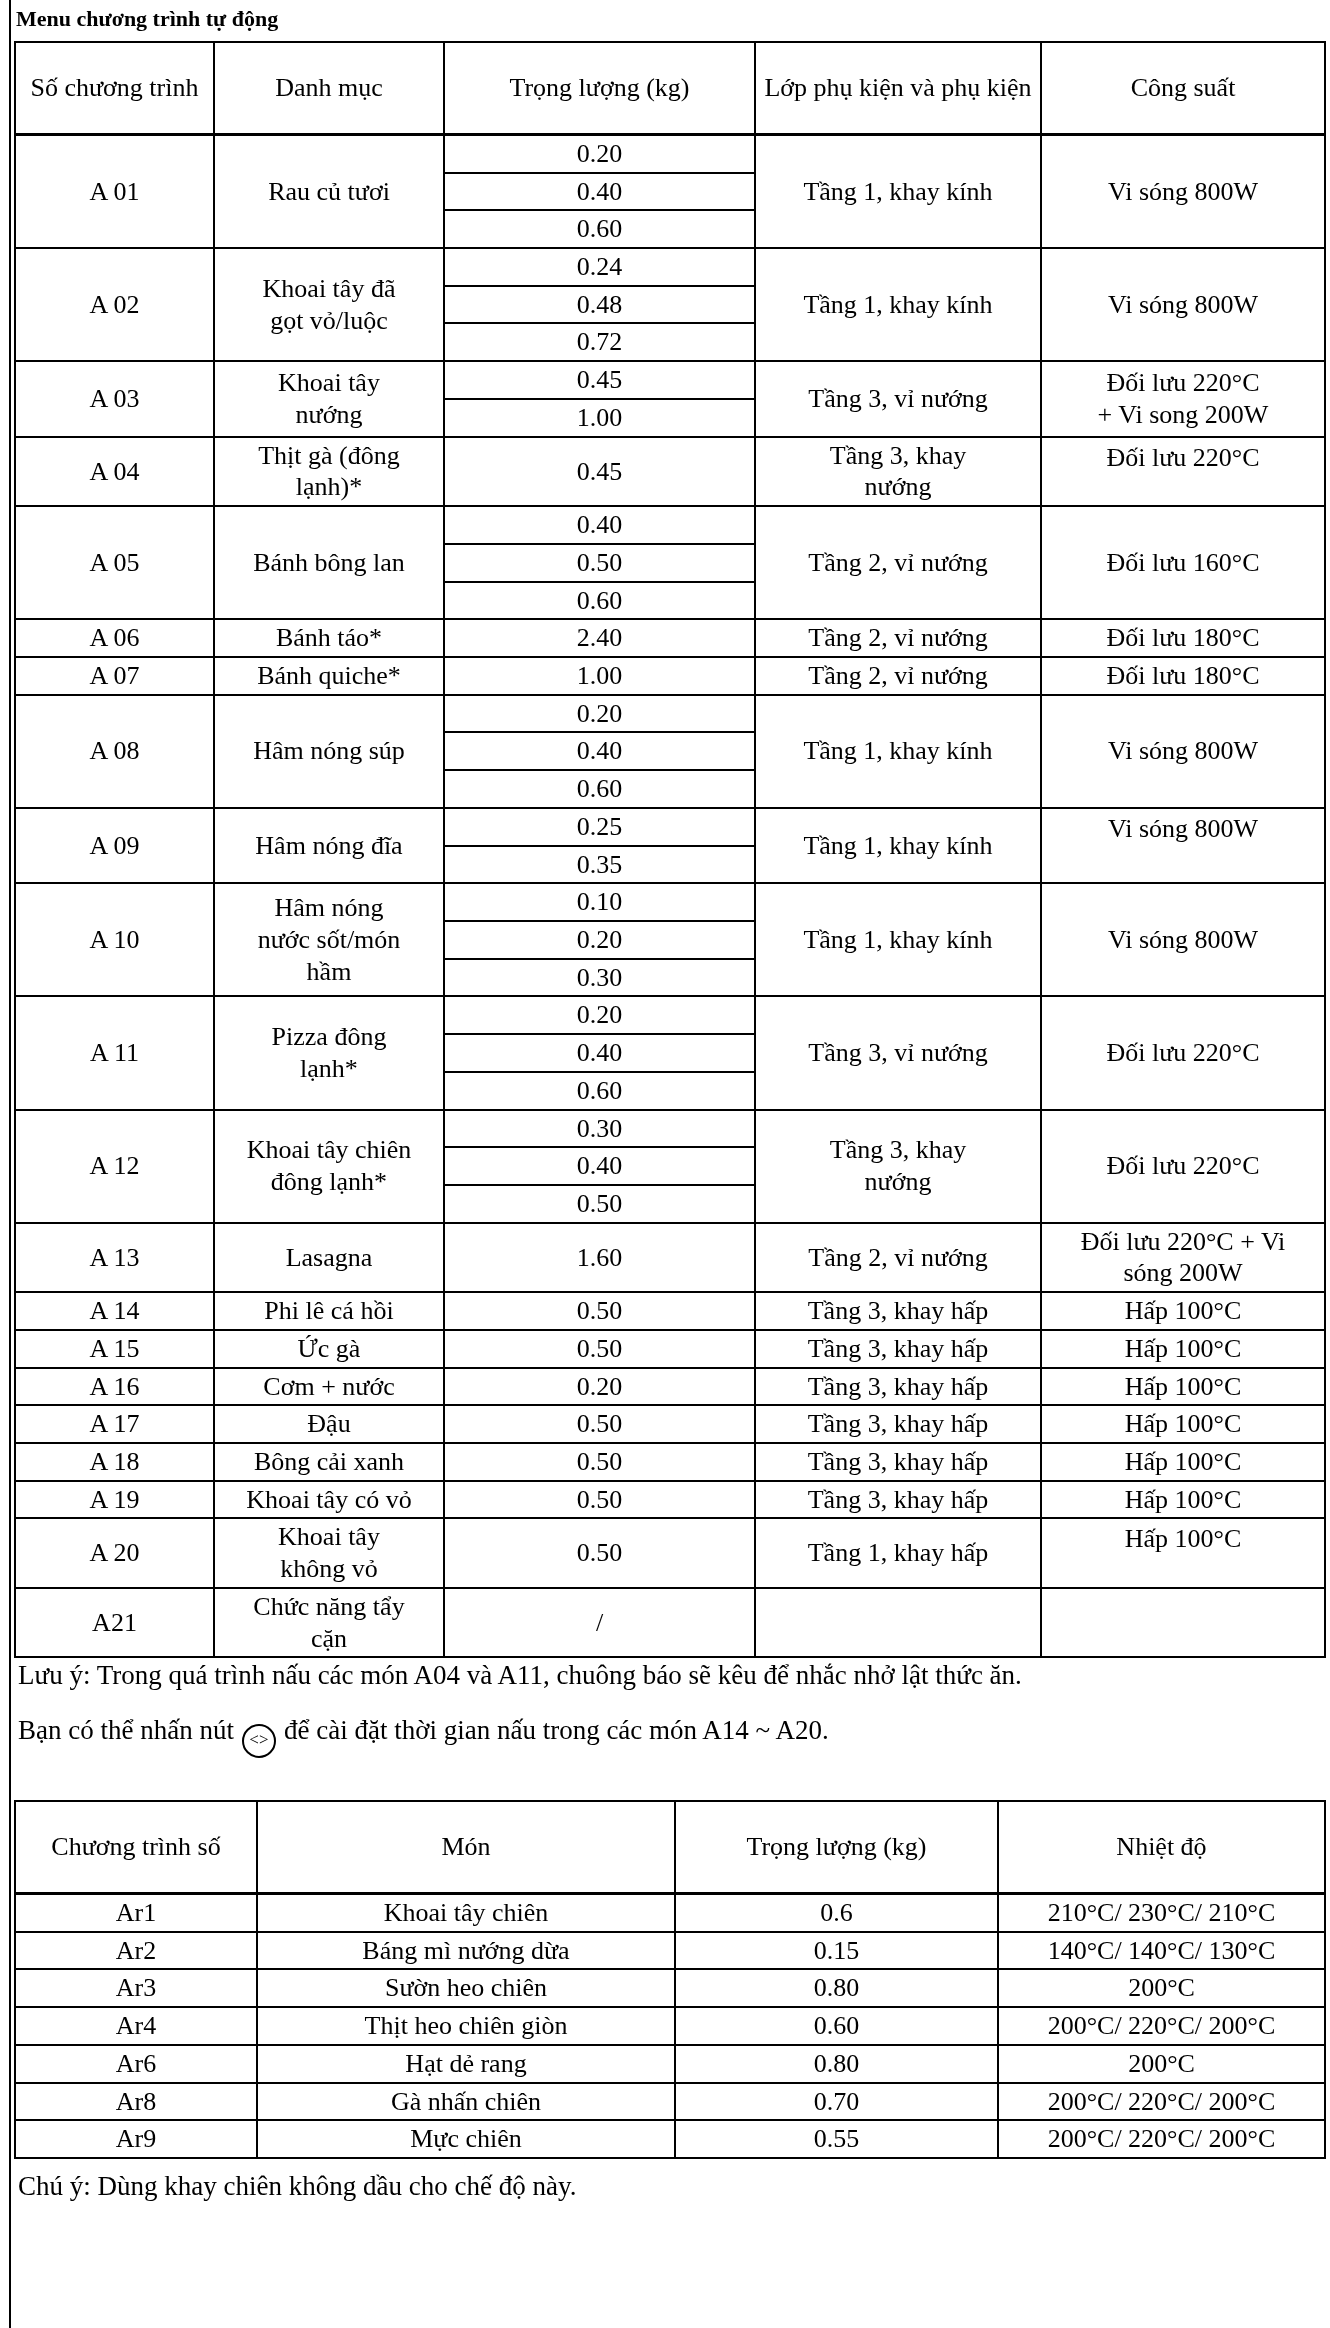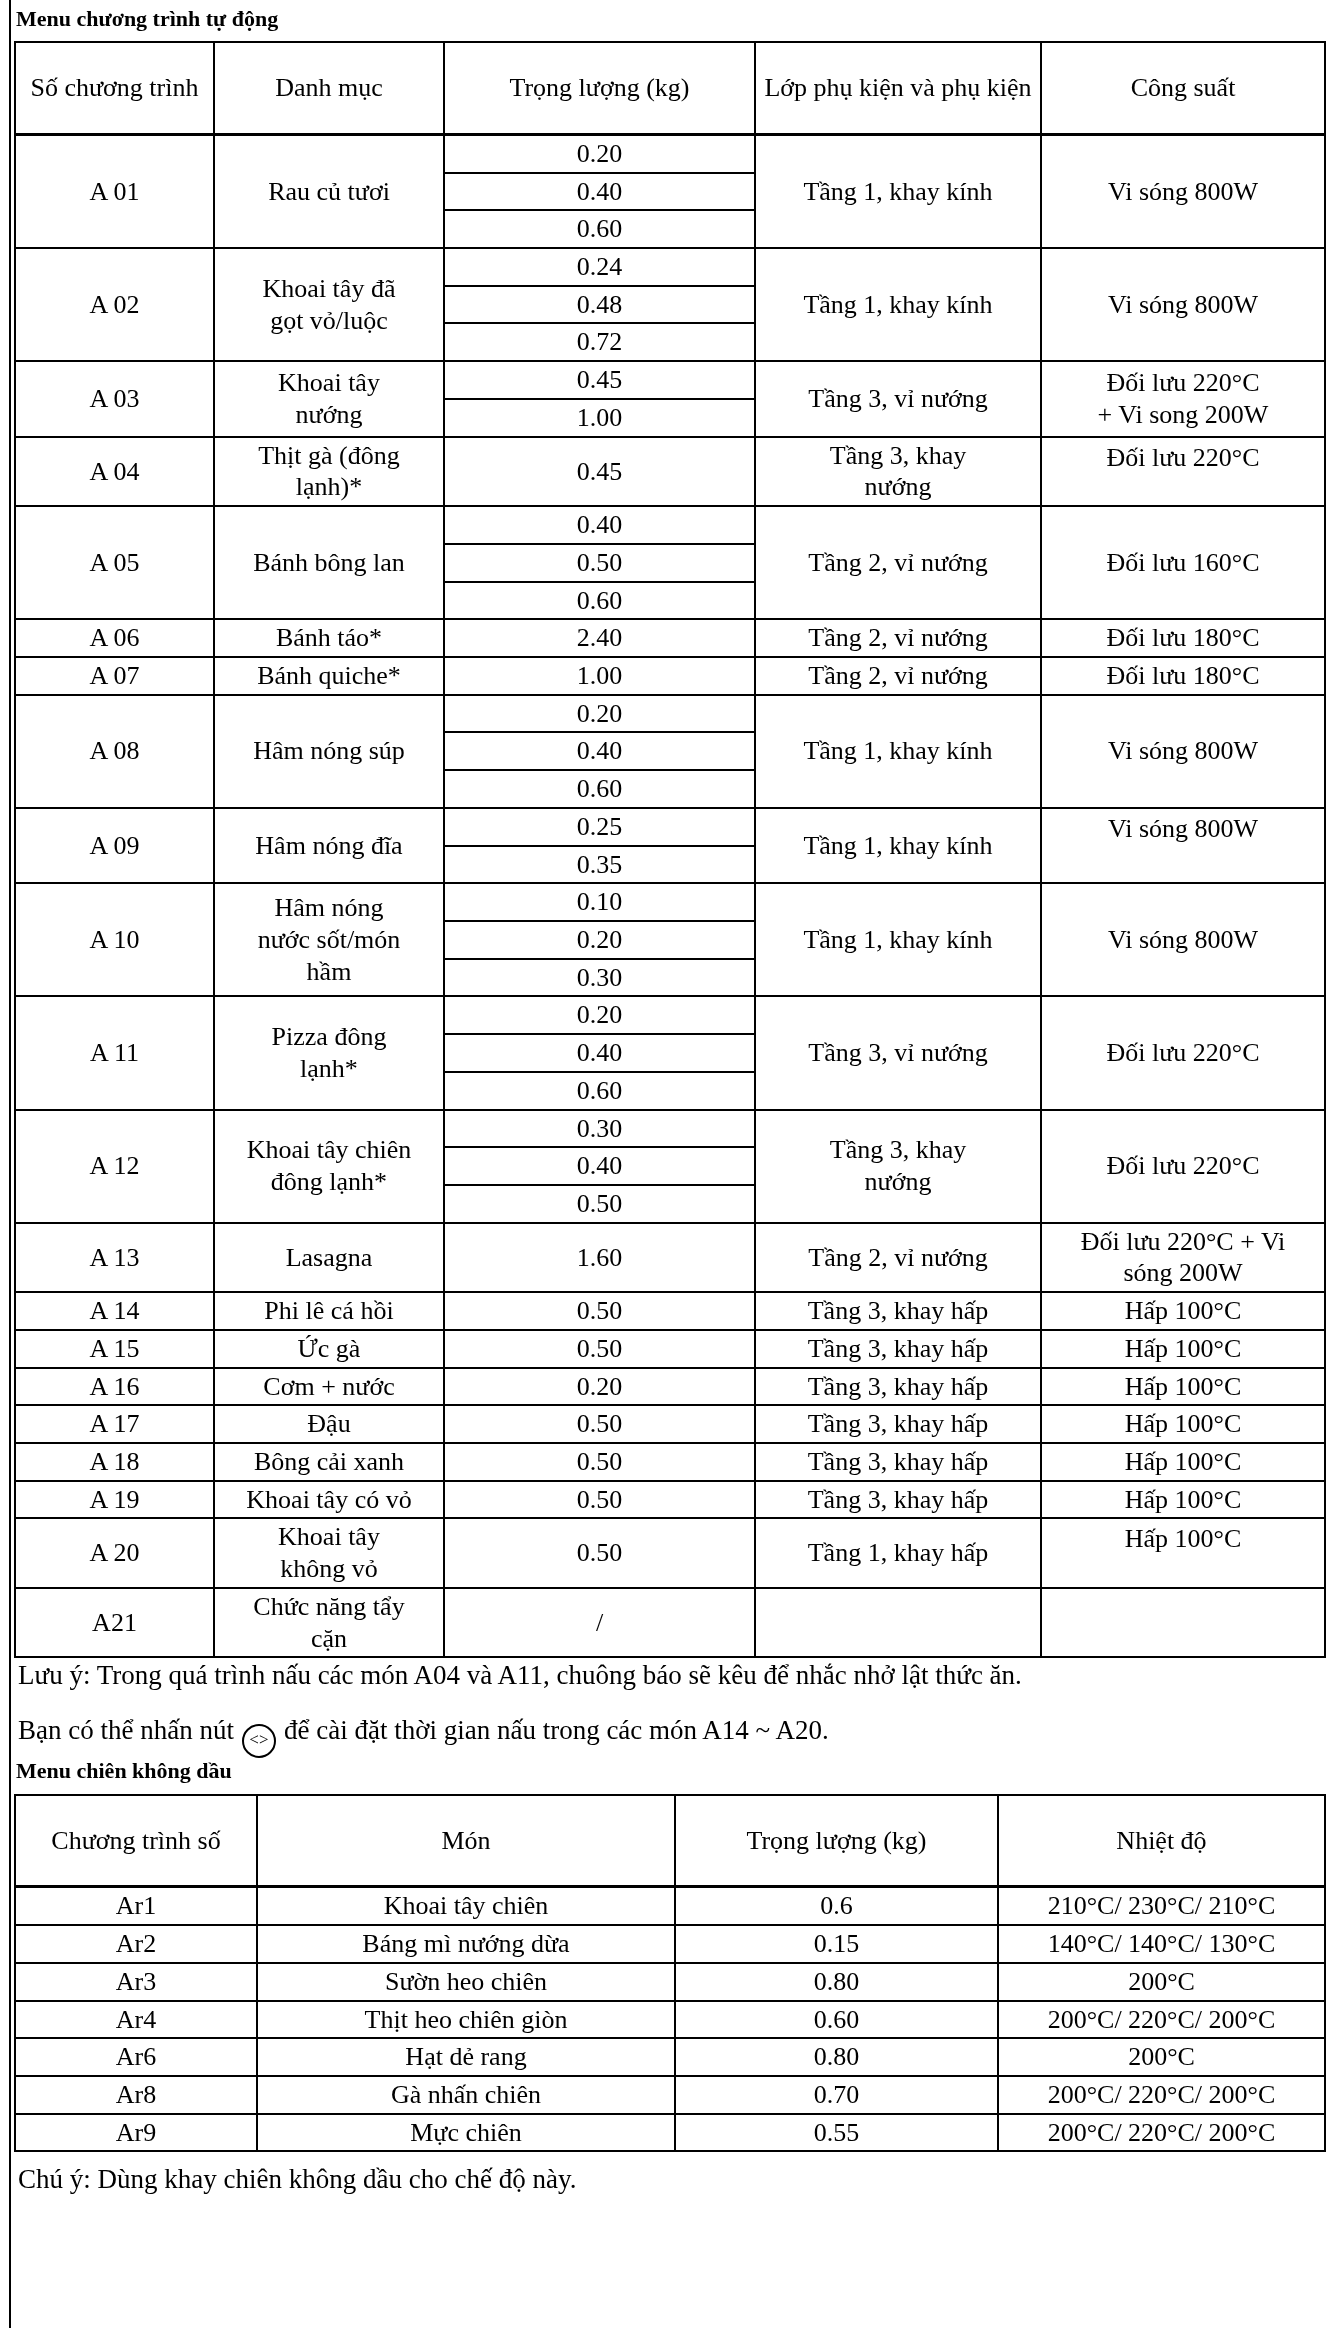--- a/index.html
+++ b/index.html
@@ -70,21 +70,21 @@
     border: 2px solid #000;
     border-radius: 50%;
     font-size: 17px;
     line-height: 28px;
     text-align: center;
     letter-spacing: 0px;
     vertical-align: -6px;
     margin: 0 8px;
   }
   .menu-title-2 { margin-top: 52px; }
-  .airfry-table { }
+  .airfry-table { margin-top: 42px; }
   .airfry-table tbody tr { height: 36px; padding-left: 39px; }
   .footer-note { margin-top: 10px; font-size: 27px; }
 </style>
 </head>
 <body>
 
 <div class="page-edge"></div>
 
 <div class="content">
 
@@ -316,21 +316,20 @@
           <td></td>
           <td></td>
         </tr>
       </tbody>
   </table>
 
   <p class="note note-1">Lưu ý: Trong quá trình nấu các món A04 và A11, chuông báo sẽ kêu để nhắc nhở lật thức ăn.</p>
 
   <p class="note note-2"><span>Bạn có thể nhấn nút</span><span class="circle-icon">&lt;&gt;</span><span>để cài đặt thời gian nấu trong các món A14 ~ A20.</span></p>
 
-  <h2 class="menu-title menu-title-2">Menu chiên không dầu</h2>
 
   <table class="airfry-table">
     <colgroup>
       <col style="width:242px">
       <col style="width:418px">
       <col style="width:323px">
       <col style="width:327px">
     </colgroup>
     <thead>
         <tr>

